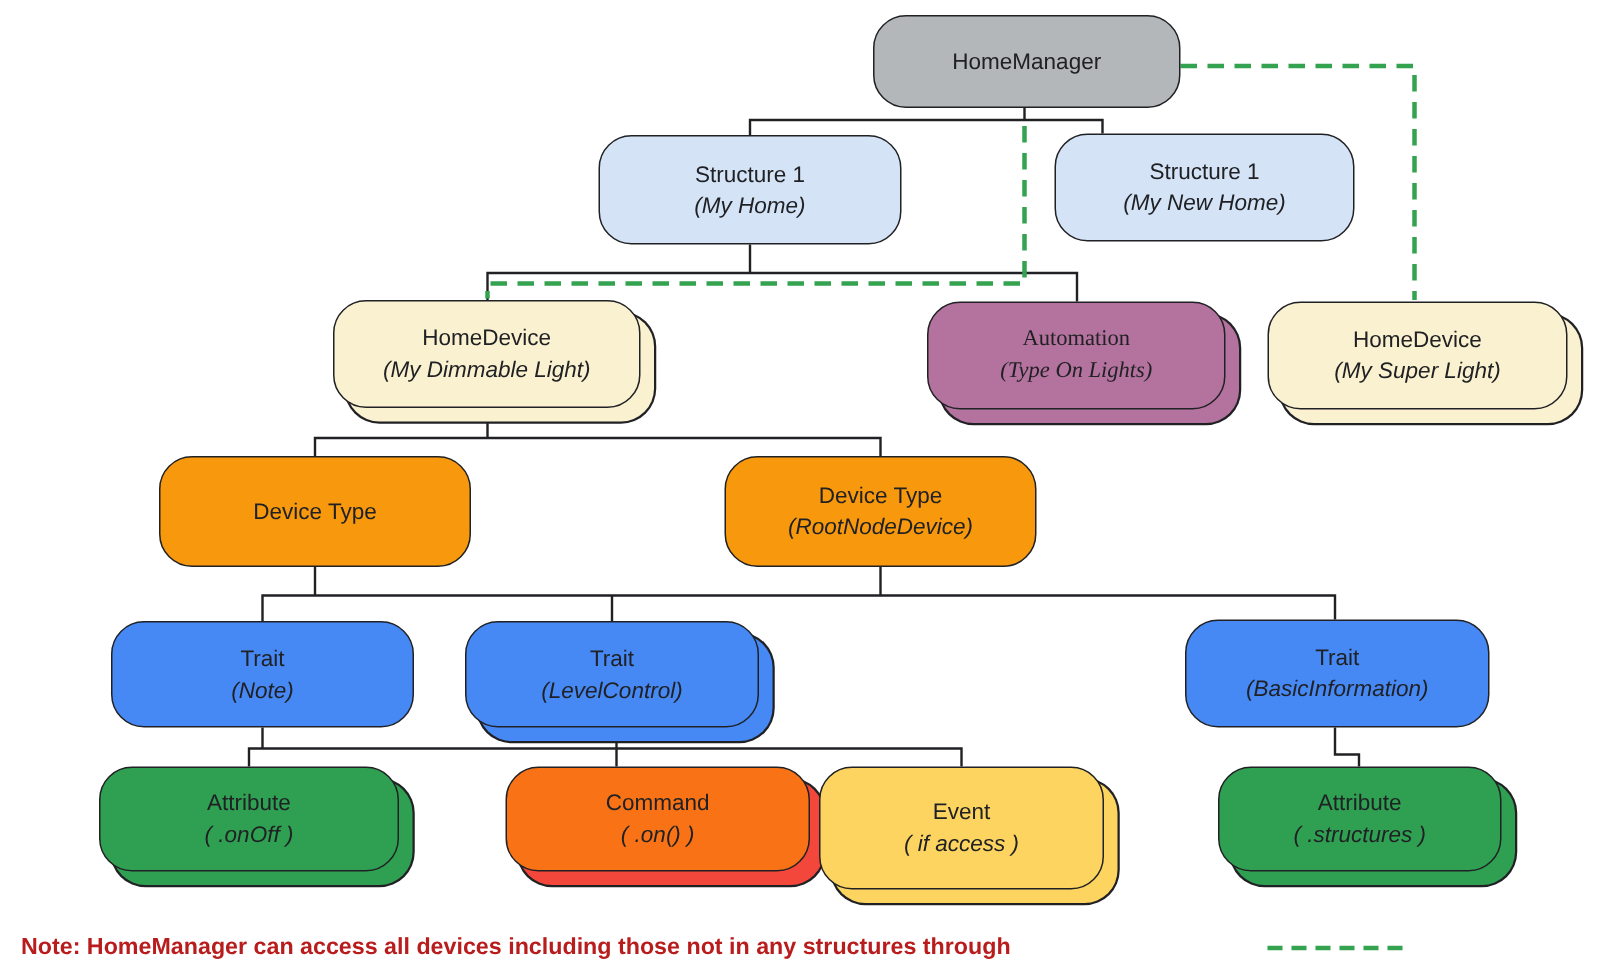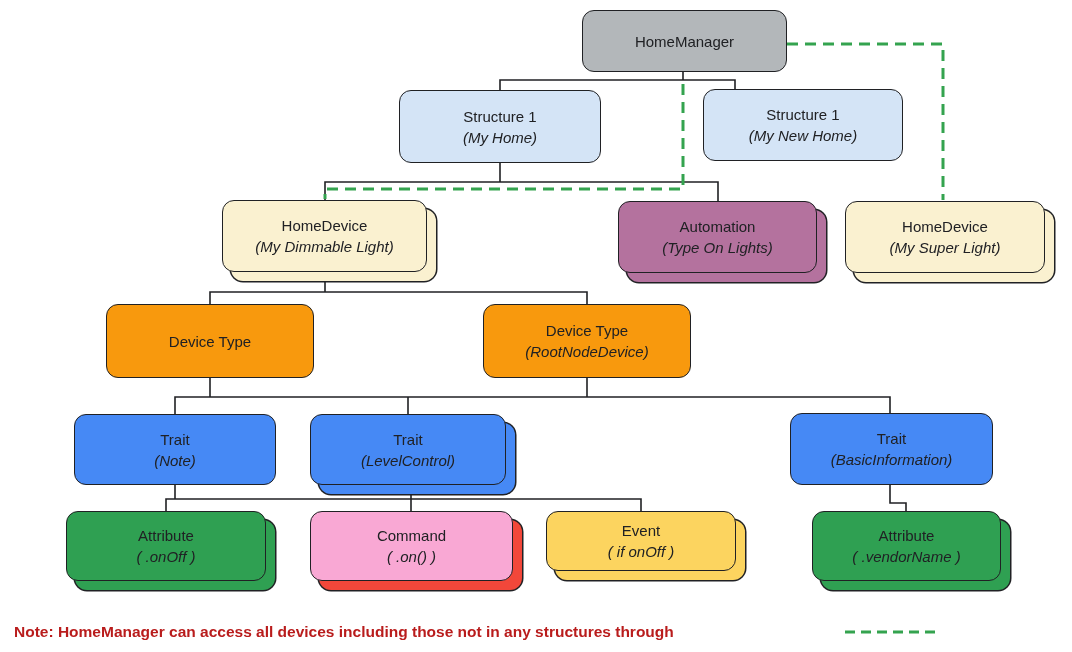--- a/index.html
+++ b/index.html
@@ -10,44 +10,44 @@
     font-family:"Liberation Sans", sans-serif;
     overflow:hidden;
   }
   svg.connectors{
     position:absolute;left:0;top:0;z-index:1;
   }
   .node{
     position:absolute;z-index:2;
     box-sizing:border-box;
     border:1.5px solid #202124;
-    border-radius:12px;
+    border-radius:22px;
     display:flex;flex-direction:column;
     align-items:center;justify-content:center;
     text-align:center;
     color:#202124;
     font-size:15px;line-height:21px;
   }
   .node .title{font-weight:500;}
   .node .subtitle{font-style:italic;}
   
   #n-home-manager        {left:582px;top:10px; width:205px;height:62px;}
   #n-structure-my-home   {left:399px;top:90px; width:202px;height:73px;}
   #n-structure-my-new-home{left:703px;top:89px;width:200px;height:72px;}
   #n-homedevice-dimmable {left:222px;top:200px;width:205px;height:72px;}
-  #n-automation          {left:618px;top:201px;width:199px;height:72px;}
+  #n-automation          {left:618px;top:201px;width:199px;height:72px;font-family:Liberation Serif, serif;}
   #n-homedevice-super    {left:845px;top:201px;width:200px;height:72px;}
   #n-devicetype-dimmable {left:106px;top:304px;width:208px;height:74px;}
   #n-devicetype-rootnode {left:483px;top:304px;width:208px;height:74px;}
   #n-trait-onoff         {left:74px; top:414px;width:202px;height:71px;}
   #n-trait-levelcontrol  {left:310px;top:414px;width:196px;height:71px;}
   #n-trait-basicinfo     {left:790px;top:413px;width:203px;height:72px;}
   #n-attr-onoff          {left:66px; top:511px;width:200px;height:70px;}
   #n-command-on          {left:310px;top:511px;width:203px;height:70px;}
-  #n-event-ifexist       {left:546px;top:511px;width:190px;height:60px;}
+  #n-event-ifexist       {left:546px;top:511px;width:190px;height:82px;}
   #n-attr-vendorname     {left:812px;top:511px;width:189px;height:70px;}
   .note{
     position:absolute;left:14px;top:621px;width:800px;z-index:2;
     font-size:15.5px;font-weight:700;color:#b91c1c;line-height:22px;
   }
 </style>
 </head>
 <body>
 
 <div class="canvas">
@@ -117,30 +117,30 @@
   <div class="node" id="n-trait-basicinfo" style="background: rgb(70, 137, 245); border-color: rgb(32, 33, 36);">
     <div class="title">Trait</div>
     <div class="subtitle">(BasicInformation)</div>
   </div>
 
   <div class="node stacked" id="n-attr-onoff" style="background: rgb(47, 160, 82); border-color: rgb(32, 33, 36); box-shadow: rgb(47, 160, 82) 9px 9px 0px 0px, rgb(32, 33, 36) 9px 9px 0px 1.5px;">
     <div class="title">Attribute</div>
     <div class="subtitle">( .onOff )</div>
   </div>
 
-  <div class="node stacked" id="n-command-on" style="background: #f9a8d4; border-color: rgb(32, 33, 36); box-shadow: rgb(242, 71, 58) 9px 9px 0px 0px, rgb(32, 33, 36) 9px 9px 0px 1.5px;">
+  <div class="node stacked" id="n-command-on" style="background: #f97316; border-color: rgb(32, 33, 36); box-shadow: rgb(242, 71, 58) 9px 9px 0px 0px, rgb(32, 33, 36) 9px 9px 0px 1.5px; margin-left: 27px;">
     <div class="title">Command</div>
     <div class="subtitle">( .on() )</div>
   </div>
 
   <div class="node stacked" id="n-event-ifexist" style="background: rgb(252, 212, 95); border-color: rgb(32, 33, 36); box-shadow: rgb(252, 212, 95) 9px 9px 0px 0px, rgb(32, 33, 36) 9px 9px 0px 1.5px;">
     <div class="title">Event</div>
-    <div class="subtitle">( if onOff )</div>
+    <div class="subtitle">( if access )</div>
   </div>
 
   <div class="node stacked" id="n-attr-vendorname" style="background: rgb(47, 160, 82); border-color: rgb(32, 33, 36); box-shadow: rgb(47, 160, 82) 9px 9px 0px 0px, rgb(32, 33, 36) 9px 9px 0px 1.5px;">
     <div class="title">Attribute</div>
-    <div class="subtitle">( .vendorName )</div>
+    <div class="subtitle">( .structures )</div>
   </div>
 
   <div class="note">Note: HomeManager can access all devices including those not in any structures through</div>
 
 </div>
 
 </body></html>

